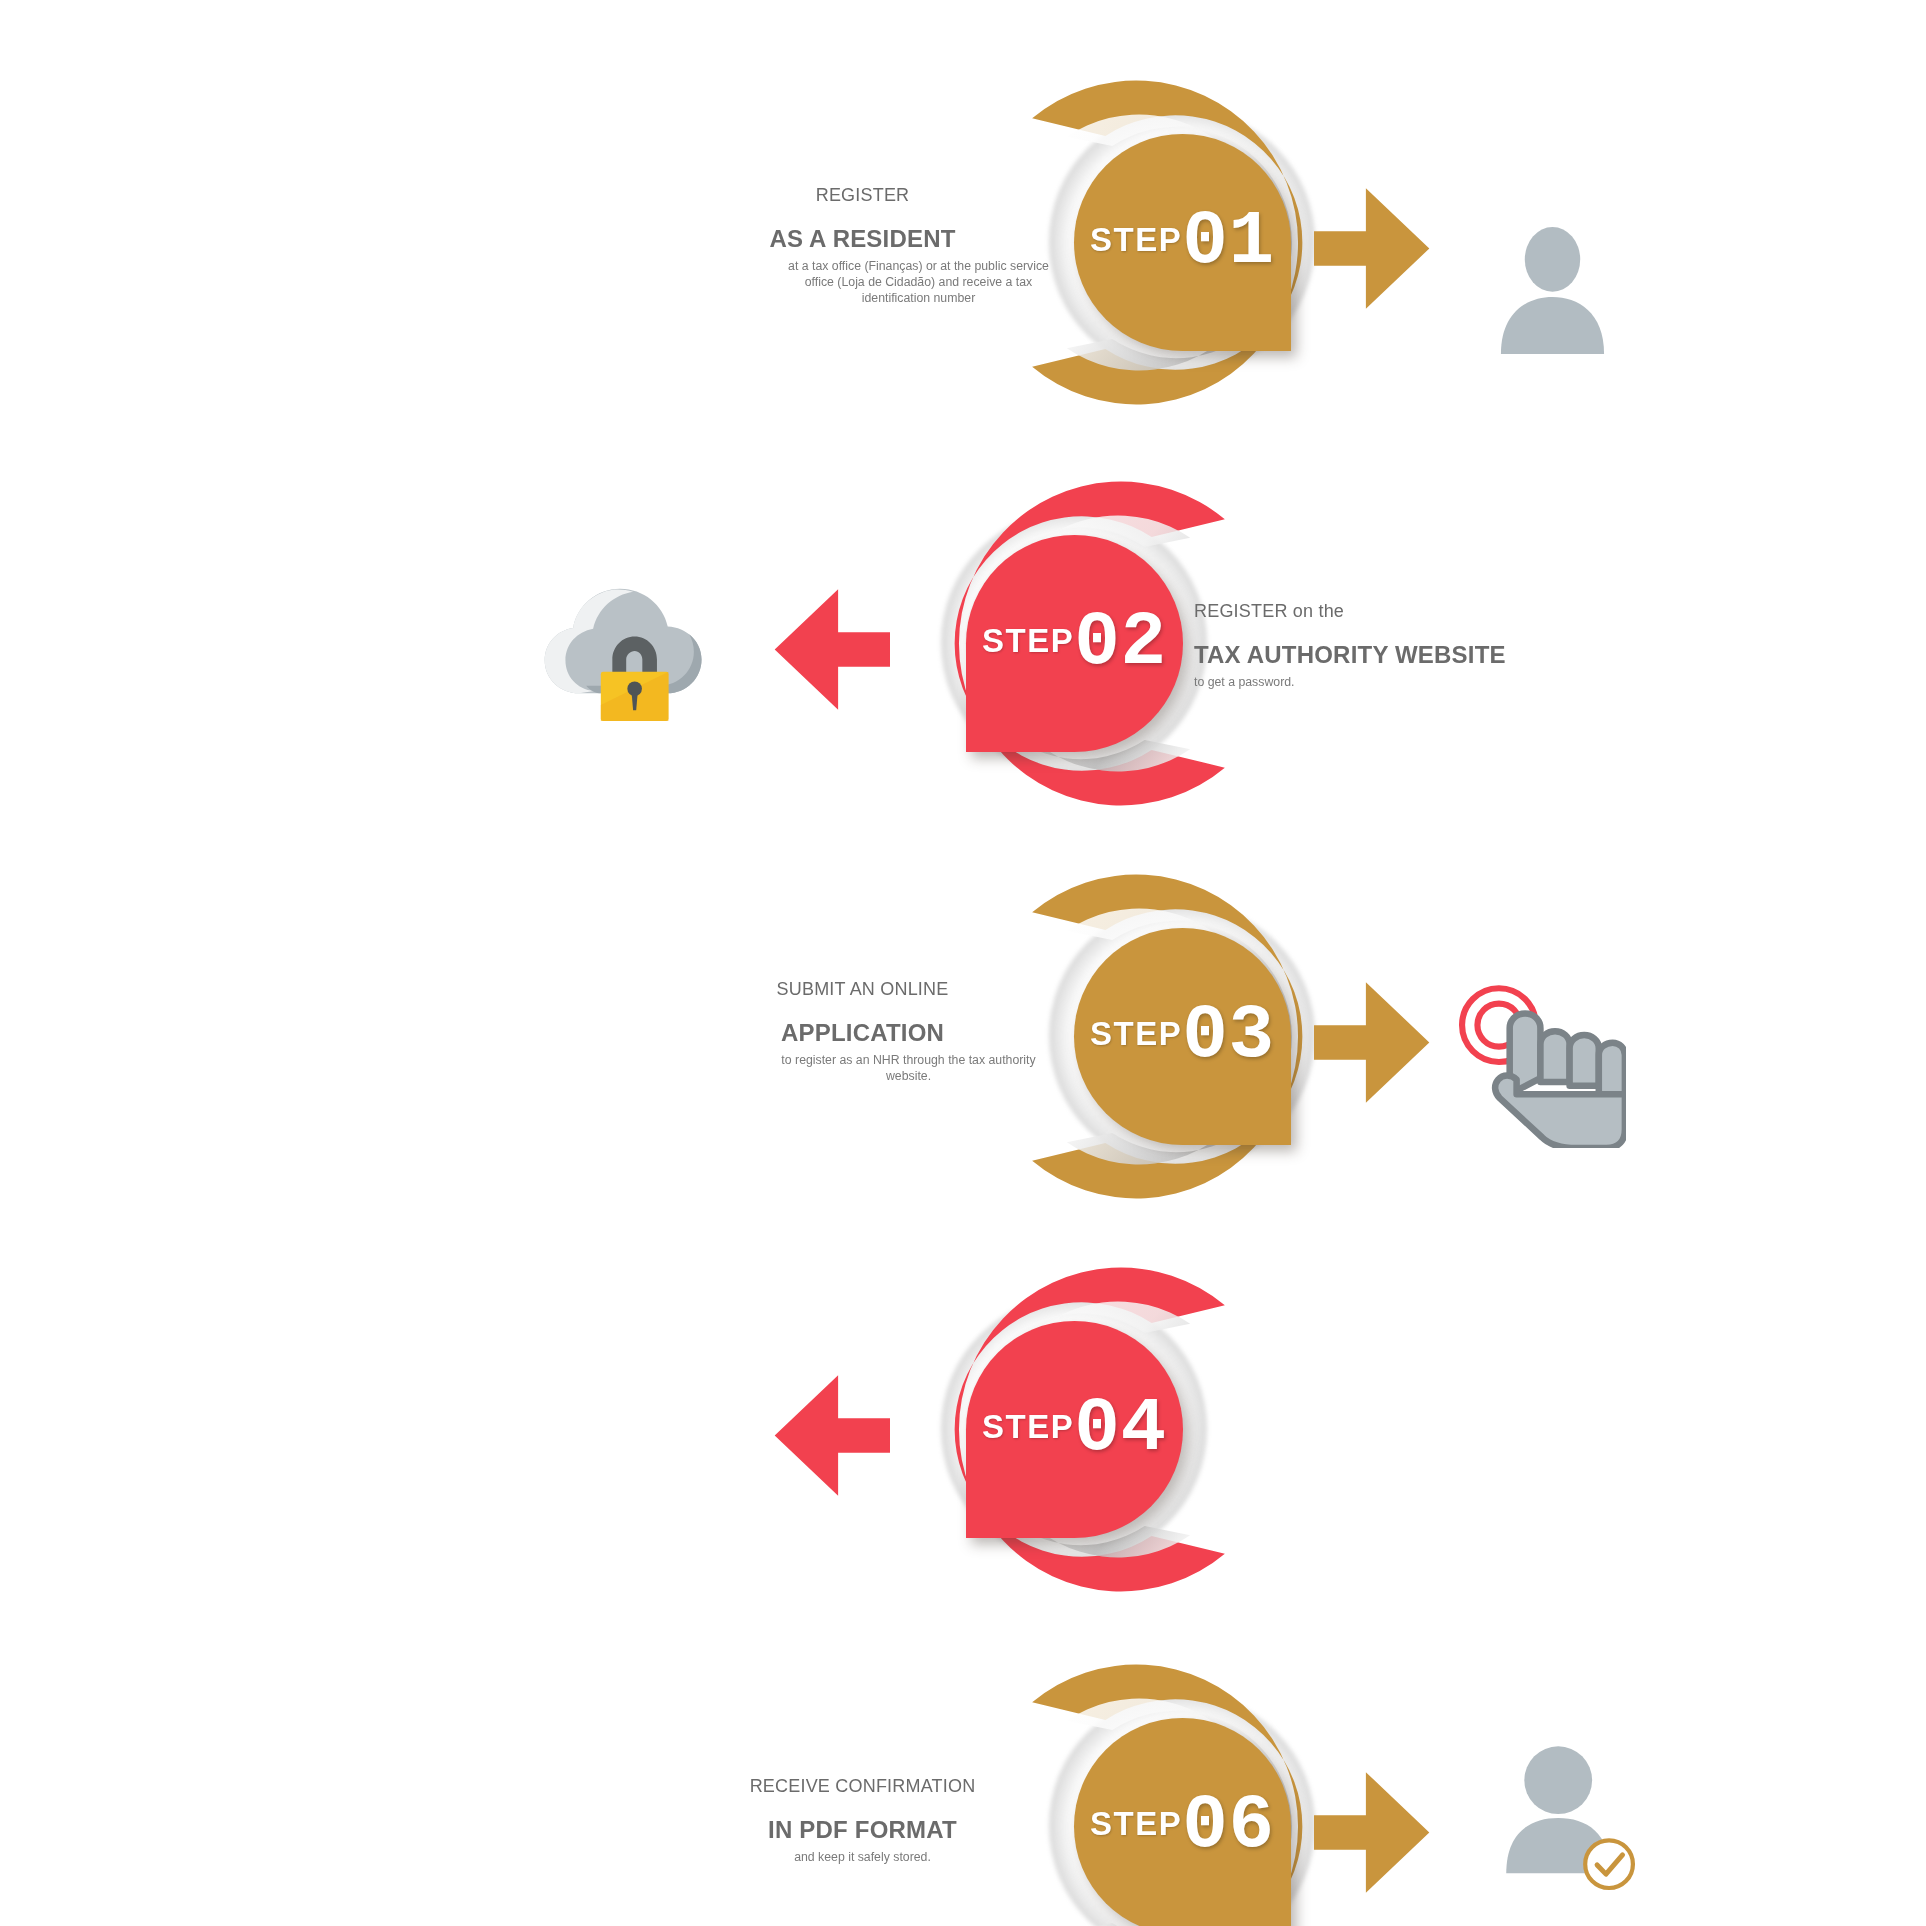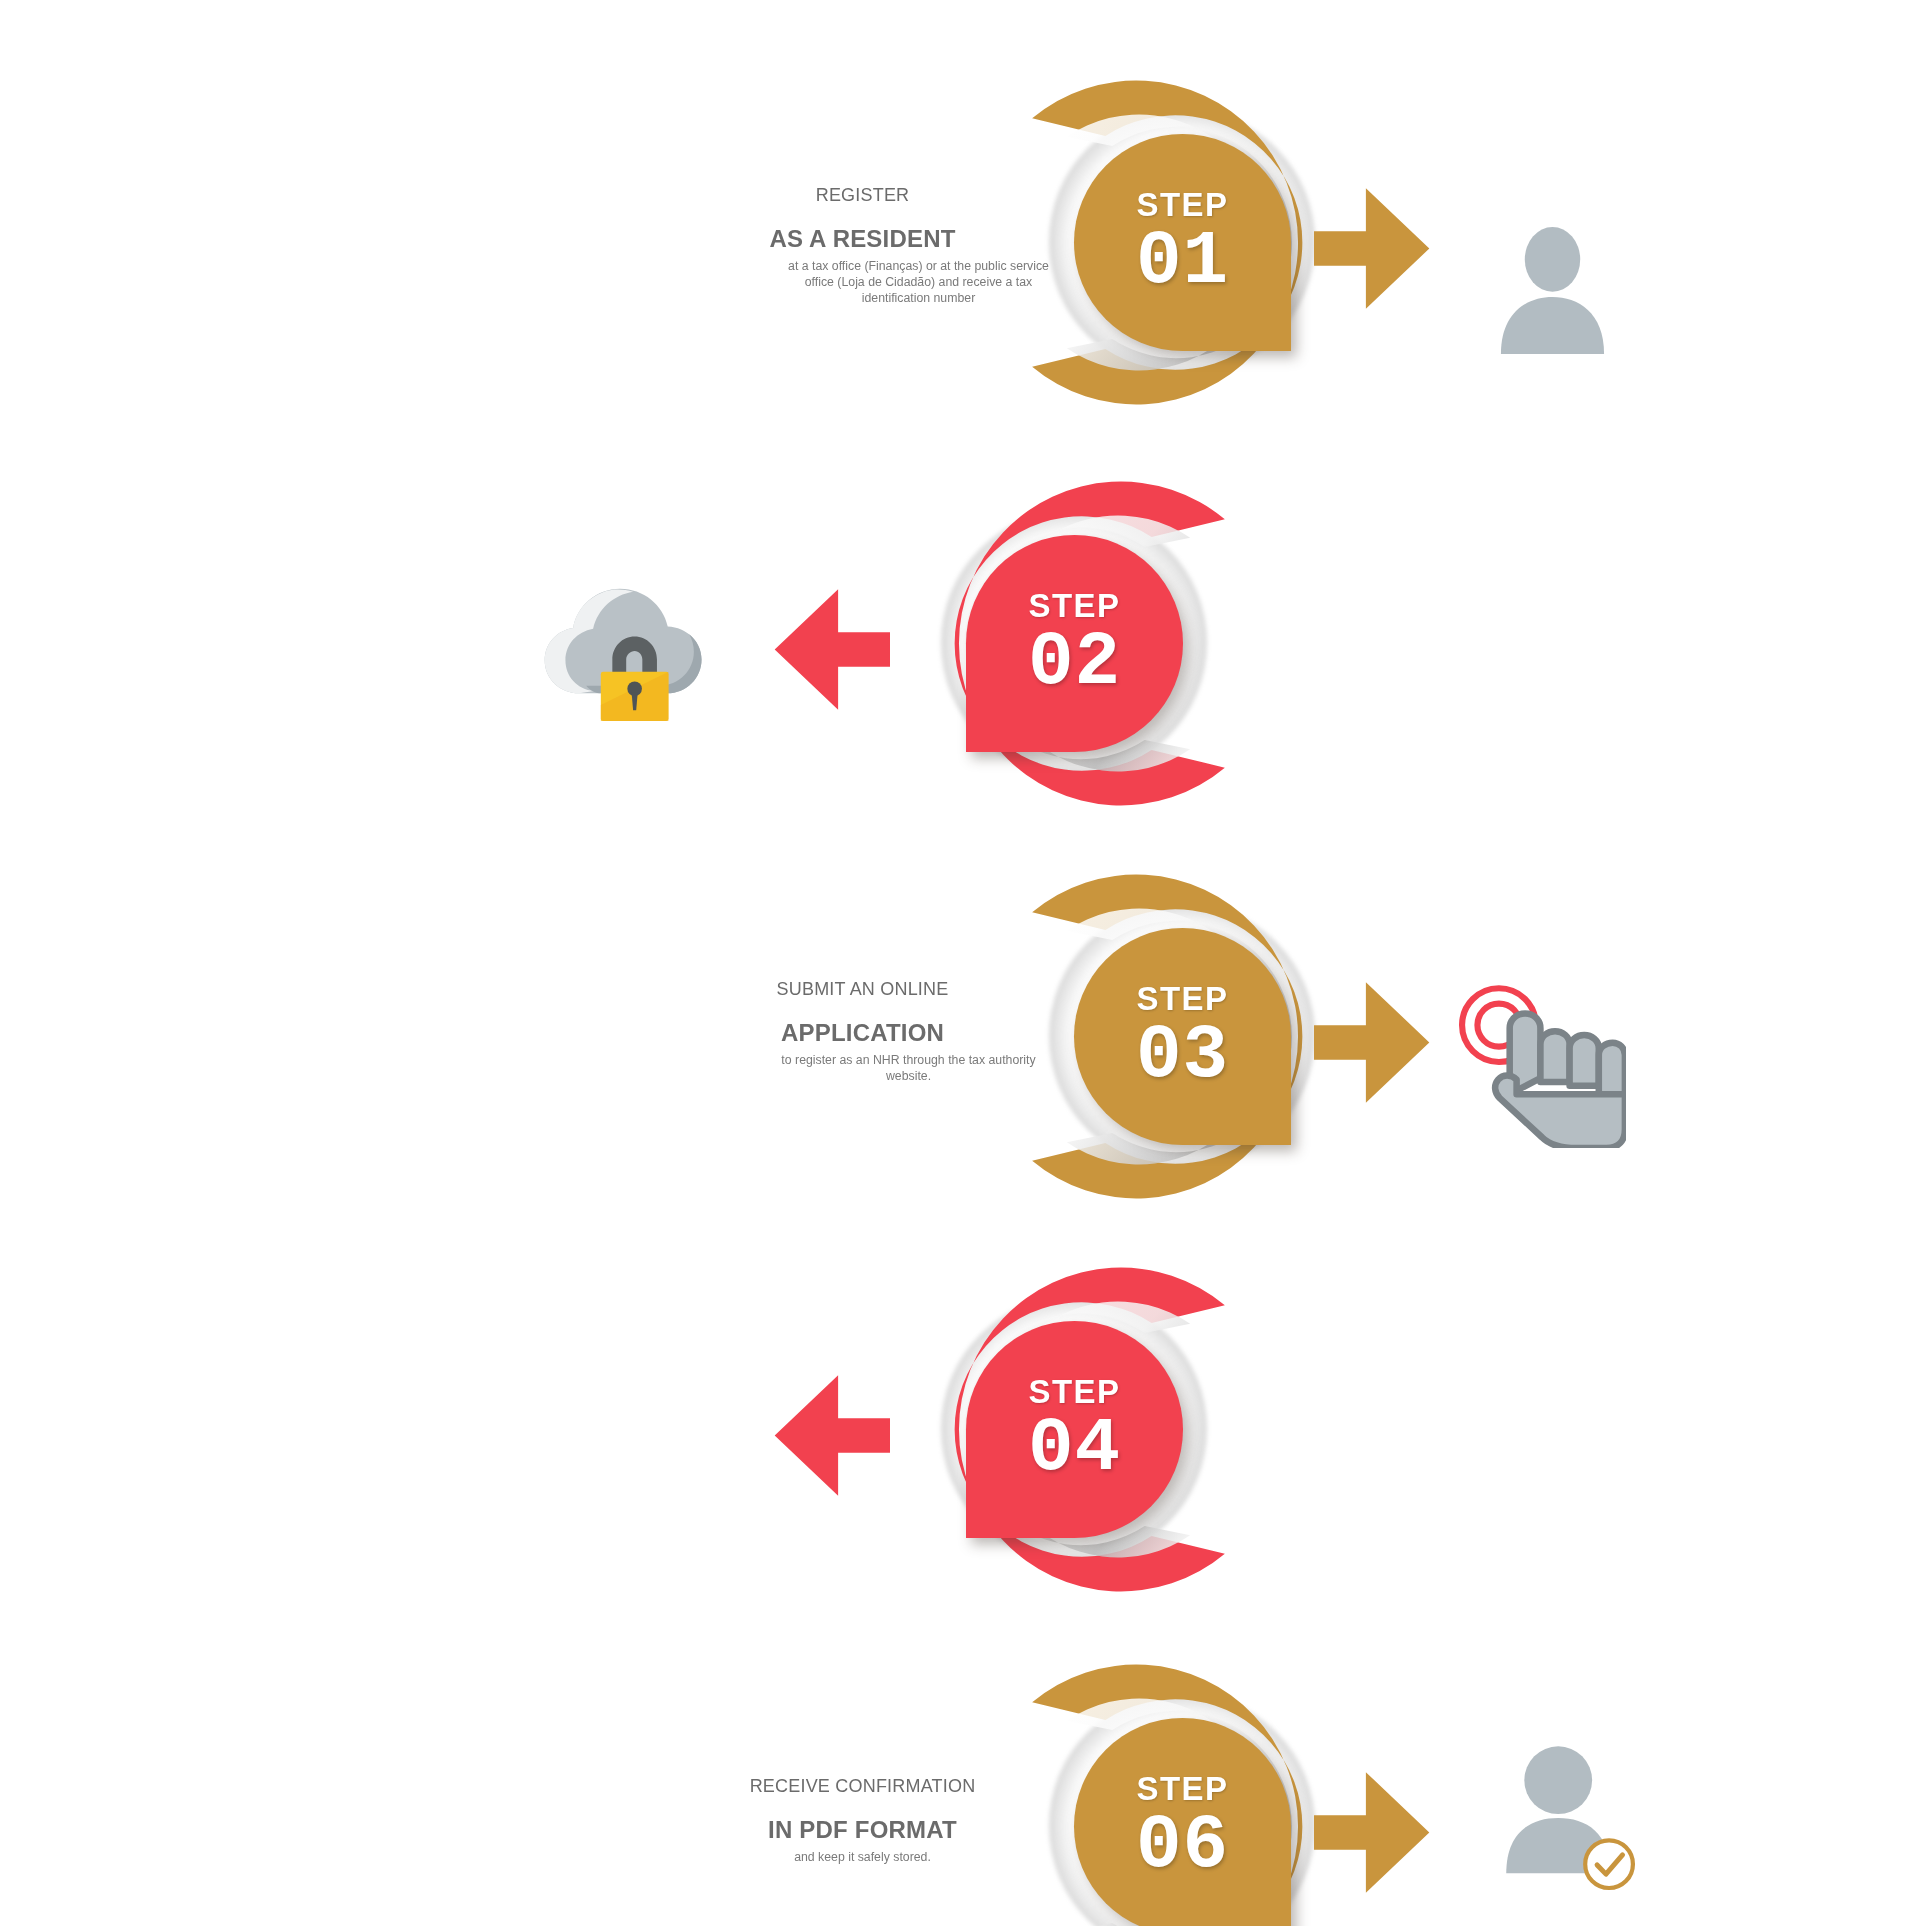--- a/index.html
+++ b/index.html
@@ -27,21 +27,21 @@
   }
   .bevel-shadow{
     position:absolute;left:40px;top:40px;width:266px;height:266px;border-radius:50%;
     background:radial-gradient(circle at 50% 50%, rgba(255,255,255,0) 58%, rgba(120,120,120,0.30) 72%, rgba(255,255,255,0) 86%);
     filter:blur(2.3px);
   }
 
   
   .badge{
     position:absolute;left:65px;top:65px;width:217px;height:217px;
-    display:flex;flex-direction:column;align-items:center;justify-content:center;
+    display:flex;flex-direction:row;align-items:center;justify-content:center;
     color:#ffffff;text-align:center;
     box-shadow:5.4px 6.2px 13px rgba(60,50,40,.35);
   }
   .badge.gold{background:#C9953D;border-radius:109px 109px 0 109px;}
   .badge.red {background:#F2414F;border-radius:109px 109px 109px 0;}
   .badge .lbl{
     font-size:33px;font-weight:bold;letter-spacing:1.5px;line-height:1;
     margin-bottom:7px;text-shadow:0.8px 1.2px 2.3px rgba(0,0,0,.22);
   }
   .badge .num{
@@ -155,20 +155,25 @@
         <path d="M148 294 C104 290 74 256 74 214 C74 172 104 140 146 132 C158 80 200 44 250 36 C226 28 198 28 180 34 C126 52 100 92 94 130 C52 136 20 170 20 214 C20 262 58 300 110 300 Z" fill="#EFF1F2"></path>
         <path d="M338 300 C390 300 428 260 428 212 C428 186 416 162 396 146 C404 160 408 176 408 192 C408 240 370 280 318 280 L128 280 C138 292 152 300 168 300 Z" fill="#9EA8AE"></path>
         <path d="M196 254 L196 212 C196 178 222 152 254 152 C286 152 312 178 312 212 L312 254 L274 254 L274 212 C274 200 265 190 254 190 C243 190 232 200 232 212 L232 254 Z" fill="#5C6163"></path>
         <rect x="166" y="244" width="176" height="128" rx="6" fill="#F6C324"></rect>
         <path d="M166 330 L342 244 L342 372 L166 372 Z" fill="#F0AE1E" opacity="0.55"></path>
         <circle cx="254" cy="288" r="19" fill="#4F5456"></circle>
         <path d="M246 298 L262 298 L258 344 L250 344 Z" fill="#4F5456"></path>
       </svg>
     </div>
 
+    <div class="txt left-al" style="left:1194px;top:154px;width:424px;">
+      <div class="l1">REGISTER on the</div>
+      <div class="l2">TAX AUTHORITY WEBSITE</div>
+      <div class="l3">to get a password.</div>
+    </div>
   </div>
 
   <div class="row" style="top:840px;">
 
     <div class="txt right-al" style="left:670px;top:139px;width:385px;">
       <div class="l1">SUBMIT AN ONLINE</div>
       <div class="l2">APPLICATION</div>
       <div class="l3" style="padding-left:92px;">to register as an NHR through the tax authority website.</div>
     </div>
 

